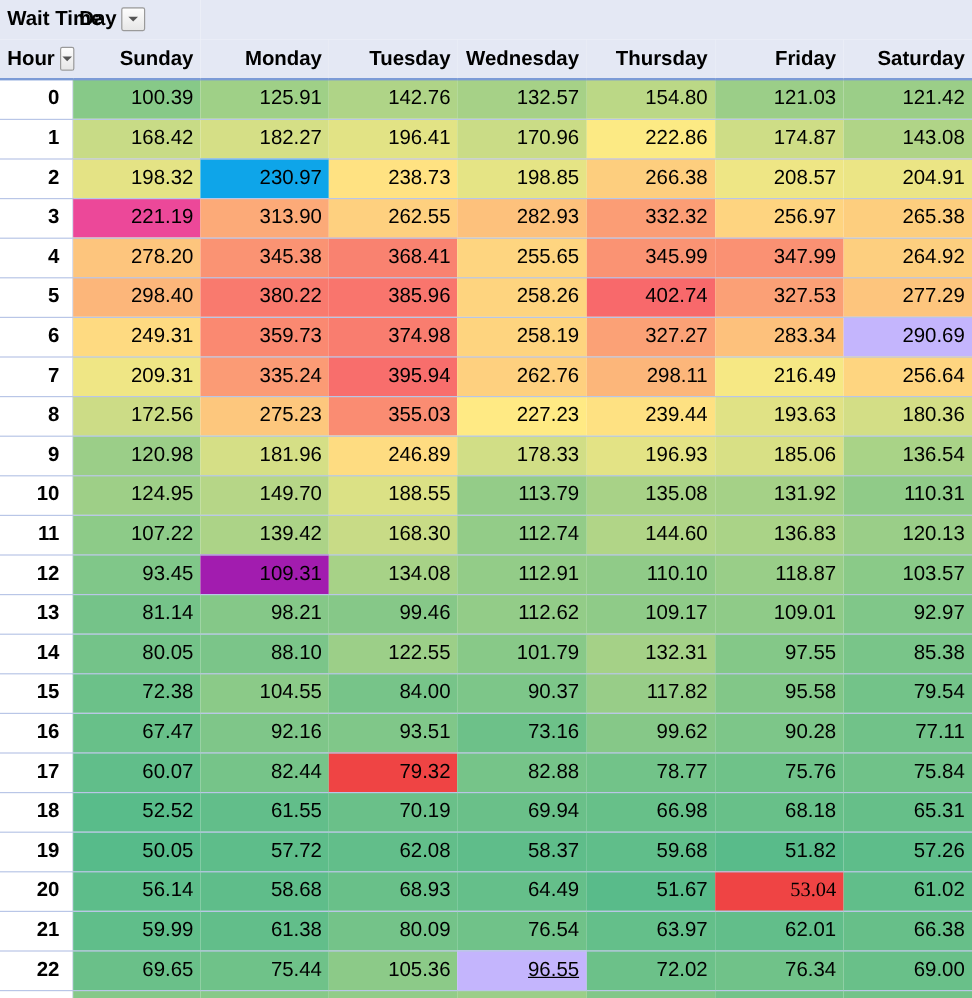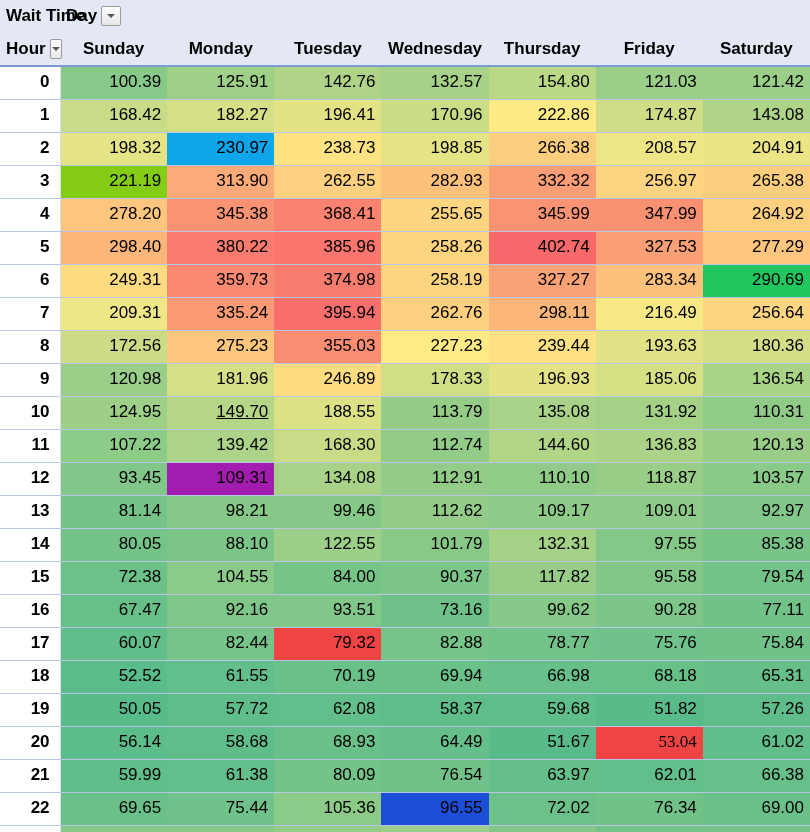--- a/index.html
+++ b/index.html
@@ -33,21 +33,21 @@
   }
   .hdr-cell {
     display: flex;
     align-items: center;
     gap: 4px;
   }
   .hdr-left  .hdr-cell { justify-content: flex-start; }
   .col-days-row th {
     background: #E4E8F4;
     font-weight: 700;
-    text-align: center;
+    text-align: right;
     border-bottom: 2px solid #7C9BD6;
   }
   .col-days-row th:first-child {
     text-align: left;
   }
   .row-hdr {
     font-weight: 700;
     text-align: right;
     background: #fff;
     padding-right: 10px;
@@ -157,21 +157,21 @@
           <td class="val" style="background: rgb(228, 227, 133);">198.32</td>
           <td class="val" style="background: #0ea5e9;">230.97</td>
           <td class="val" style="background: rgb(255, 226, 130);">238.73</td>
           <td class="val" style="background: rgb(229, 228, 133);">198.85</td>
           <td class="val" style="background: rgb(253, 206, 126);">266.38</td>
           <td class="val" style="background: rgb(238, 230, 133);">208.57</td>
           <td class="val" style="background: rgb(235, 229, 133);">204.91</td>
         </tr>
         <tr>
           <td class="row-hdr">3</td>
-          <td class="val" style="background: #84cc16; text-align: right;">221.19</td>
+          <td class="val" style="background: #ec4899; text-align: right;">221.19</td>
           <td class="val" style="background: rgb(252, 170, 120);">313.90</td>
           <td class="val" style="background: rgb(254, 208, 127);">262.55</td>
           <td class="val" style="background: rgb(253, 193, 124);">282.93</td>
           <td class="val" style="background: rgb(251, 157, 117);">332.32</td>
           <td class="val" style="background: rgb(254, 212, 128);">256.97</td>
           <td class="val" style="background: rgb(253, 206, 126);">265.38</td>
         </tr>
         <tr>
           <td class="row-hdr">4</td>
           <td class="val" style="background: rgb(253, 197, 125);">278.20</td>
@@ -193,21 +193,21 @@
           <td class="val" style="background: rgb(253, 197, 125);">277.29</td>
         </tr>
         <tr>
           <td class="row-hdr">6</td>
           <td class="val" style="background: rgb(254, 218, 129);">249.31</td>
           <td class="val" style="background: rgb(250, 137, 113);">359.73</td>
           <td class="val" style="background: rgb(249, 125, 111);">374.98</td>
           <td class="val" style="background: rgb(254, 212, 127);">258.19</td>
           <td class="val" style="background: rgb(251, 161, 118);">327.27</td>
           <td class="val" style="background: rgb(253, 193, 124);">283.34</td>
-          <td class="val" style="background: #22c55e;">290.69</td>
+          <td class="val" style="background: #c4b5fd;">290.69</td>
         </tr>
         <tr>
           <td class="row-hdr">7</td>
           <td class="val" style="background: rgb(239, 230, 133);">209.31</td>
           <td class="val" style="background: rgb(251, 155, 117);">335.24</td>
           <td class="val" style="background: rgb(248, 110, 108);">395.94</td>
           <td class="val" style="background: rgb(254, 208, 127);">262.76</td>
           <td class="val" style="background: rgb(252, 182, 122);">298.11</td>
           <td class="val" style="background: rgb(246, 232, 132);">216.49</td>
           <td class="val" style="background: rgb(254, 213, 128);">256.64</td>
@@ -228,21 +228,21 @@
           <td class="val" style="background: rgb(213, 223, 134);">181.96</td>
           <td class="val" style="background: rgb(254, 220, 129);">246.89</td>
           <td class="val" style="background: rgb(209, 222, 134);">178.33</td>
           <td class="val" style="background: rgb(227, 227, 133);">196.93</td>
           <td class="val" style="background: rgb(216, 224, 133);">185.06</td>
           <td class="val" style="background: rgb(169, 211, 135);">136.54</td>
         </tr>
         <tr>
           <td class="row-hdr">10</td>
           <td class="val" style="background: rgb(158, 207, 135);">124.95</td>
-          <td class="val" style="background: rgb(182, 214, 135); text-decoration: underline;">149.70</td>
+          <td class="val" style="background: rgb(182, 214, 135);">149.70</td>
           <td class="val" style="background: rgb(219, 225, 133);">188.55</td>
           <td class="val" style="background: rgb(148, 204, 136);">113.79</td>
           <td class="val" style="background: rgb(168, 210, 135);">135.08</td>
           <td class="val" style="background: rgb(165, 209, 135);">131.92</td>
           <td class="val" style="background: rgb(144, 203, 136);">110.31</td>
         </tr>
         <tr>
           <td class="row-hdr">11</td>
           <td class="val" style="background: rgb(141, 203, 136);">107.22</td>
           <td class="val" style="background: rgb(172, 211, 135);">139.42</td>
@@ -350,21 +350,21 @@
           <td class="val" style="background: rgb(112, 194, 137);">76.54</td>
           <td class="val" style="background: rgb(100, 191, 138);">63.97</td>
           <td class="val" style="background: rgb(98, 190, 138);">62.01</td>
           <td class="val" style="background: rgb(103, 191, 137);">66.38</td>
         </tr>
         <tr>
           <td class="row-hdr">22</td>
           <td class="val" style="background: rgb(106, 192, 137);">69.65</td>
           <td class="val" style="background: rgb(111, 194, 137);">75.44</td>
           <td class="val" style="background: rgb(140, 202, 136);">105.36</td>
-          <td class="val" style="background: #1d4ed8;">96.55</td>
+          <td class="val" style="background: #c4b5fd; text-decoration: underline;">96.55</td>
           <td class="val" style="background: rgb(108, 193, 137);">72.02</td>
           <td class="val" style="background: rgb(112, 194, 137);">76.34</td>
           <td class="val" style="background: rgb(105, 192, 137);">69.00</td>
         </tr>
         <tr>
           <td class="row-hdr">23</td>
           <td class="val" style="background: rgb(134, 200, 136);">99.34</td>
           <td class="val" style="background: rgb(136, 201, 136);">101.65</td>
           <td class="val" style="background: rgb(146, 204, 136);">111.76</td>
           <td class="val" style="background: rgb(155, 206, 136);">121.30</td>

